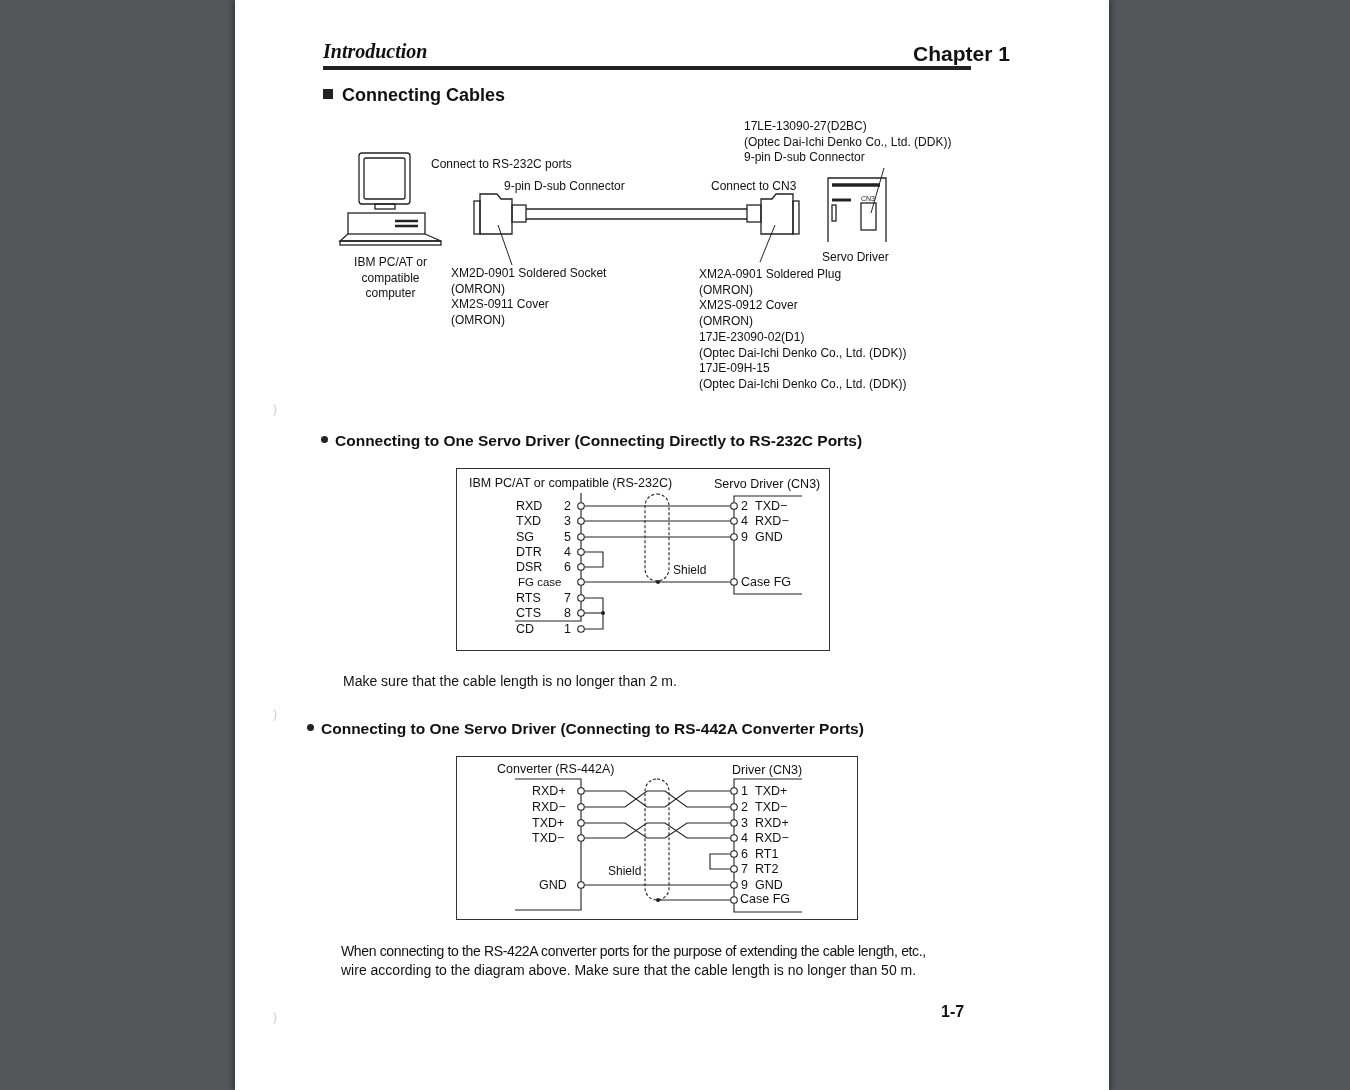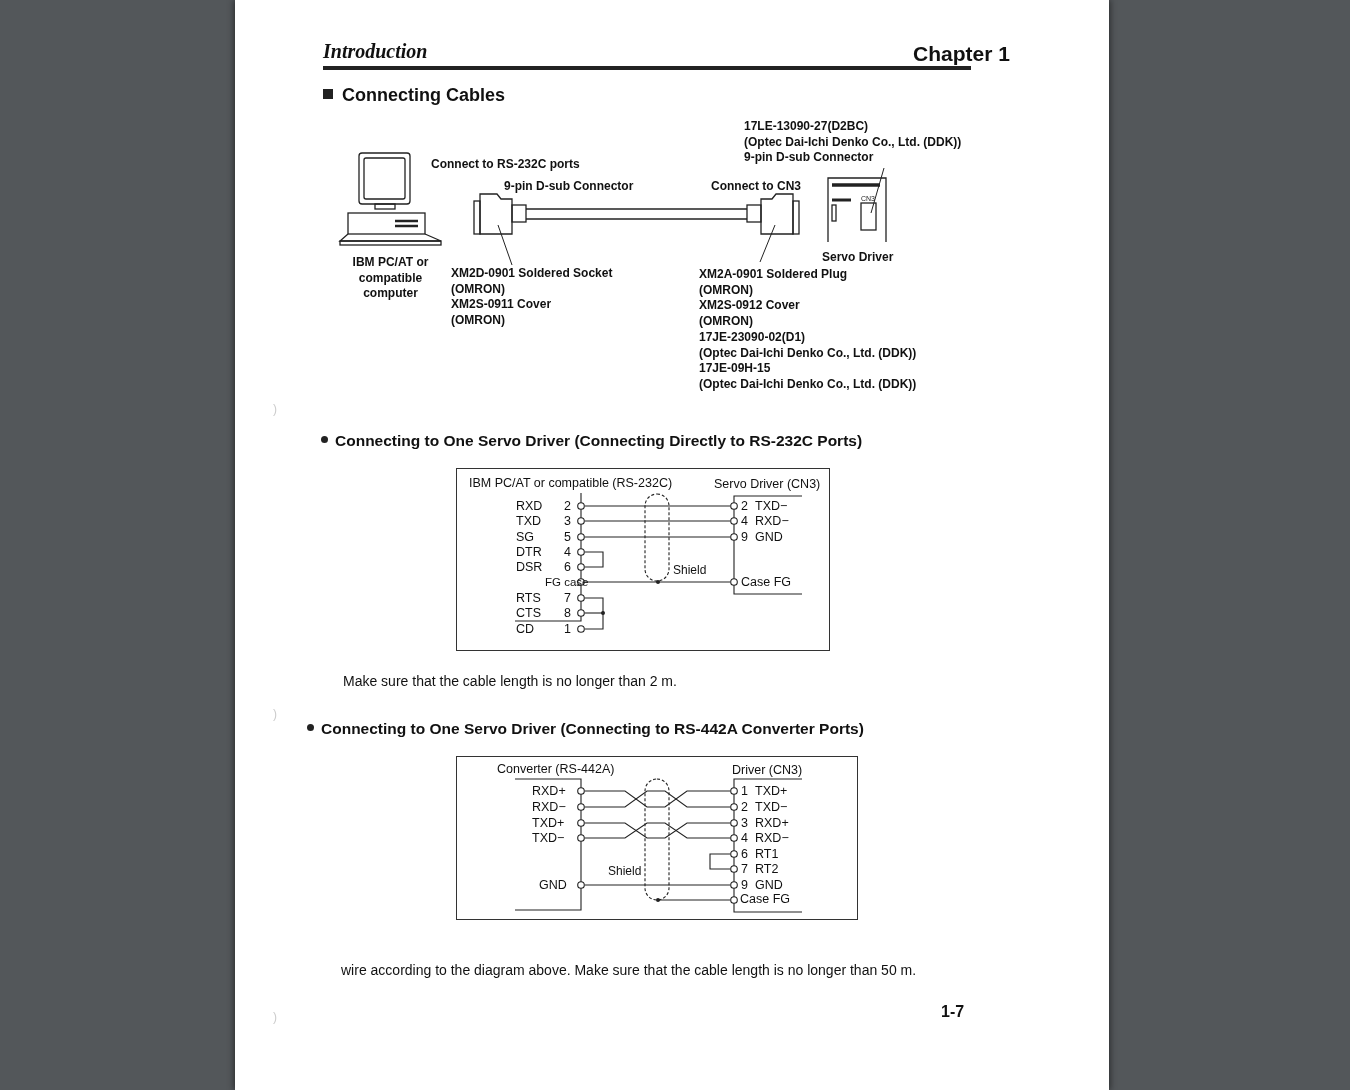--- a/index.html
+++ b/index.html
@@ -6,21 +6,21 @@
   body{width:1350px;height:1090px;background:#53575a;position:relative;overflow:hidden;font-family:"Liberation Sans",sans-serif;color:#111;}
   .page{position:absolute;left:235px;top:0;width:874px;height:1090px;background:#fff;box-shadow:2px 0 6px rgba(0,0,0,.35),-2px 0 6px rgba(0,0,0,.35);}
   .abs{position:absolute;white-space:nowrap;}
   .hdr-left{left:88px;top:40px;font-family:"Liberation Serif",serif;font-style:italic;font-weight:bold;font-size:20px;}
   .hdr-right{left:638px;top:42px;font-weight:bold;font-size:21px;margin-left:40px;}
   .hdr-rule{position:absolute;left:88px;top:66px;width:648px;height:4px;background:#222;}
   .sec-title{left:88px;top:85px;font-weight:bold;font-size:18px;}
   .sec-title .sq{display:inline-block;width:10px;height:10px;background:#222;margin-right:9px;vertical-align:2px;}
   .sub-title{font-weight:bold;font-size:15.5px;}
   .sub-title .dot{display:inline-block;width:7px;height:7px;border-radius:50%;background:#222;margin-right:7px;vertical-align:3px;}
-  .lbl{font-size:12px;line-height:15.7px;font-weight:bold;}
+  .lbl{font-size:12px;line-height:15.7px;}
   .body-text{font-size:14px;line-height:19px;}
   .pgnum{left:706px;top:1003px;font-family:Liberation Sans, sans-serif;font-weight:bold;font-size:16px;}
   .dia{position:absolute;border:1px solid #333;}
   .dl{font-size:12.5px;}
   .ghost{position:absolute;color:#ccc;font-size:12px;}
   svg{position:absolute;left:0;top:0;overflow:visible;}
 </style>
 </head>
 <body>
 
@@ -152,21 +152,21 @@
       <div class="abs dl" style="left:59px;top:30px;">RXD</div>
       <div class="abs dl" style="left:107px;top:30px;">2</div>
       <div class="abs dl" style="left:59px;top:45px;">TXD</div>
       <div class="abs dl" style="left:107px;top:45px;">3</div>
       <div class="abs dl" style="left:59px;top:61px;">SG</div>
       <div class="abs dl" style="left:107px;top:61px;">5</div>
       <div class="abs dl" style="left:59px;top:76px;">DTR</div>
       <div class="abs dl" style="left:107px;top:76px;">4</div>
       <div class="abs dl" style="left:59px;top:91px;">DSR</div>
       <div class="abs dl" style="left:107px;top:91px;">6</div>
-      <div class="abs dl" style="left:61px;top:107px;font-size:11.5px;margin-left:27px;">FG case</div>
+      <div class="abs dl" style="left:61px;top:107px;font-size:11.5px;">FG case</div>
       <div class="abs dl" style="left:59px;top:122px;">RTS</div>
       <div class="abs dl" style="left:107px;top:122px;">7</div>
       <div class="abs dl" style="left:59px;top:137px;">CTS</div>
       <div class="abs dl" style="left:107px;top:137px;">8</div>
       <div class="abs dl" style="left:59px;top:153px;">CD</div>
       <div class="abs dl" style="left:107px;top:153px;">1</div>
     </div>
 
     <div>
       <div class="abs dl" style="left:284px;top:30px;">2</div>
@@ -246,20 +246,21 @@
       <div class="abs dl" style="left:298px;top:90px;">RT1</div>
       <div class="abs dl" style="left:284px;top:105px;">7</div>
       <div class="abs dl" style="left:298px;top:105px;">RT2</div>
       <div class="abs dl" style="left:284px;top:121px;">9</div>
       <div class="abs dl" style="left:298px;top:121px;">GND</div>
       <div class="abs dl" style="left:283px;top:135px;">Case FG</div>
     </div>
     <div class="abs dl" style="left:151px;top:107px;font-size:12px;">Shield</div>
   </div>
 
+  <div class="abs body-text" style="left:106px;top:942px;letter-spacing:-0.35px;">When connecting to the RS-422A converter ports for the purpose of extending the cable length, etc.,</div>
   <div class="abs body-text" style="left:106px;top:961px;">wire according to the diagram above. Make sure that the cable length is no longer than 50 m.</div>
 
   <div class="abs pgnum">1-7</div>
 
   <div class="ghost" style="left:38px;top:402px;">)</div>
   <div class="ghost" style="left:38px;top:707px;">)</div>
   <div class="ghost" style="left:38px;top:1010px;">)</div>
 </div>
 
 </body></html>

